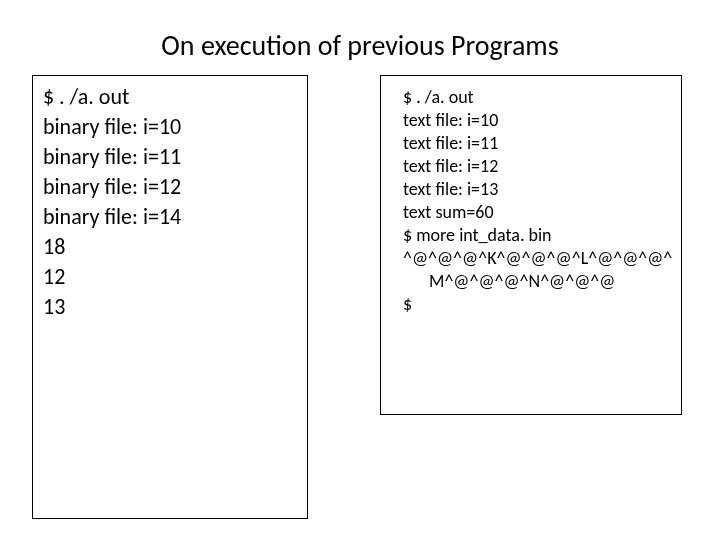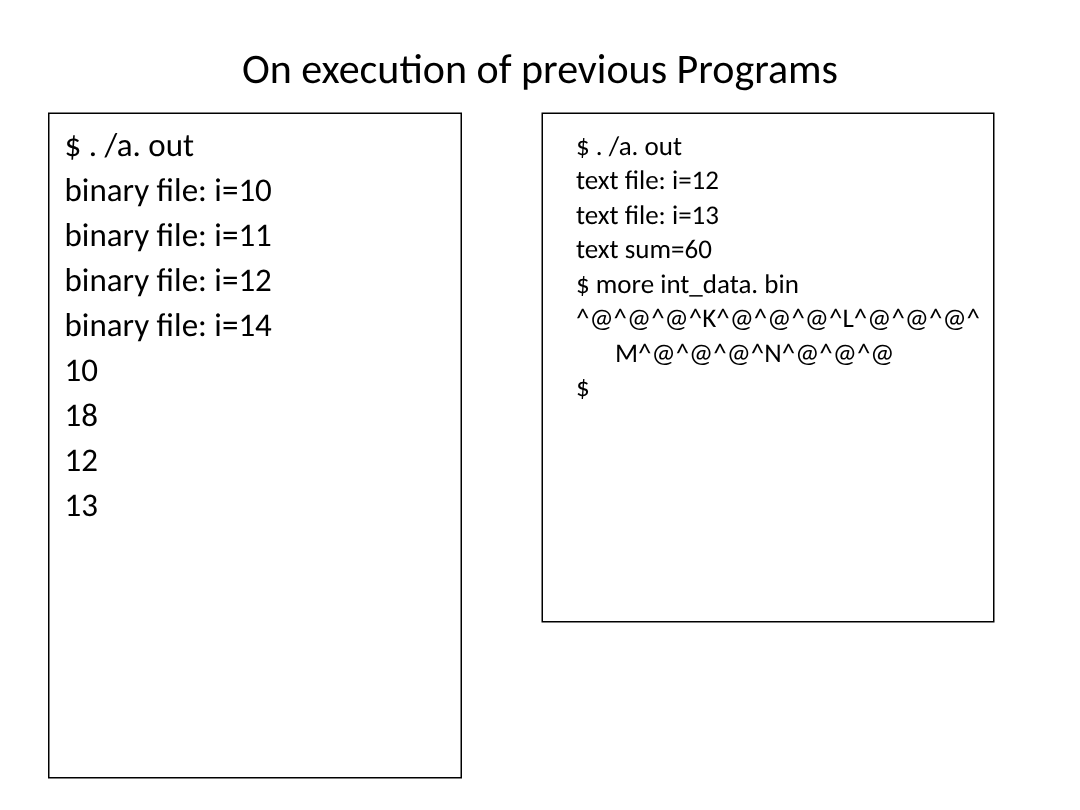--- a/index.html
+++ b/index.html
@@ -1,47 +1,48 @@
 <!DOCTYPE html>
 <html><head>
 <meta charset="utf-8">
 <style>
   * { box-sizing: border-box; margin: 0; padding: 0; }
   html, body { width: 720px; height: 540px; background: #fff; font-family: Calibri, Arial, sans-serif; color: #000; }
   .slide { width: 720px; height: 540px; position: relative; padding: 28px 32px 4px 32px; }
   .title { font-size: 28px; text-align: center; margin-bottom: 12px; font-weight: 400; }
-  .columns { display: flex; gap: 53px; align-items: flex-start; }
+  .columns { display: flex; gap: 72px; align-items: flex-start; }
   .panel { border: 1px solid #000; background: #fff; }
   .panel-left { width: 276px; min-height: 444px; padding: 6px 10px 10px 10px; }
   .panel-right { width: 302px; min-height: 340px; padding: 10px 14px 10px 22px; }
   .line-lg { font-size: 22px; line-height: 30px; white-space: pre; }
   .line-sm { font-size: 18px; line-height: 23px; white-space: pre; }
   .indent { padding-left: 26px; }
 </style>
 </head>
 <body>
 
 <div class="slide">
   <div class="title">On execution of previous Programs</div>
   <div class="columns">
 
     <div class="panel panel-left">
       <div class="line-lg">$ . /a. out</div>
       <div class="line-lg">binary file: i=10</div>
       <div class="line-lg">binary file: i=11</div>
       <div class="line-lg">binary file: i=12</div>
       <div class="line-lg">binary file: i=14</div>
-      <div class="line-lg">10</div>
       <div class="line-lg">18</div>
       <div class="line-lg">12</div>
       <div class="line-lg">13</div>
     </div>
 
     <div class="panel panel-right">
       <div class="line-sm">$ . /a. out</div>
+      <div class="line-sm">text file: i=10</div>
+      <div class="line-sm">text file: i=11</div>
       <div class="line-sm">text file: i=12</div>
       <div class="line-sm">text file: i=13</div>
       <div class="line-sm">text sum=60</div>
       <div class="line-sm">$ more int_data. bin</div>
       <div class="line-sm">^@^@^@^K^@^@^@^L^@^@^@^</div>
       <div class="line-sm indent">M^@^@^@^N^@^@^@</div>
       <div class="line-sm">$</div>
     </div>
 
   </div>

